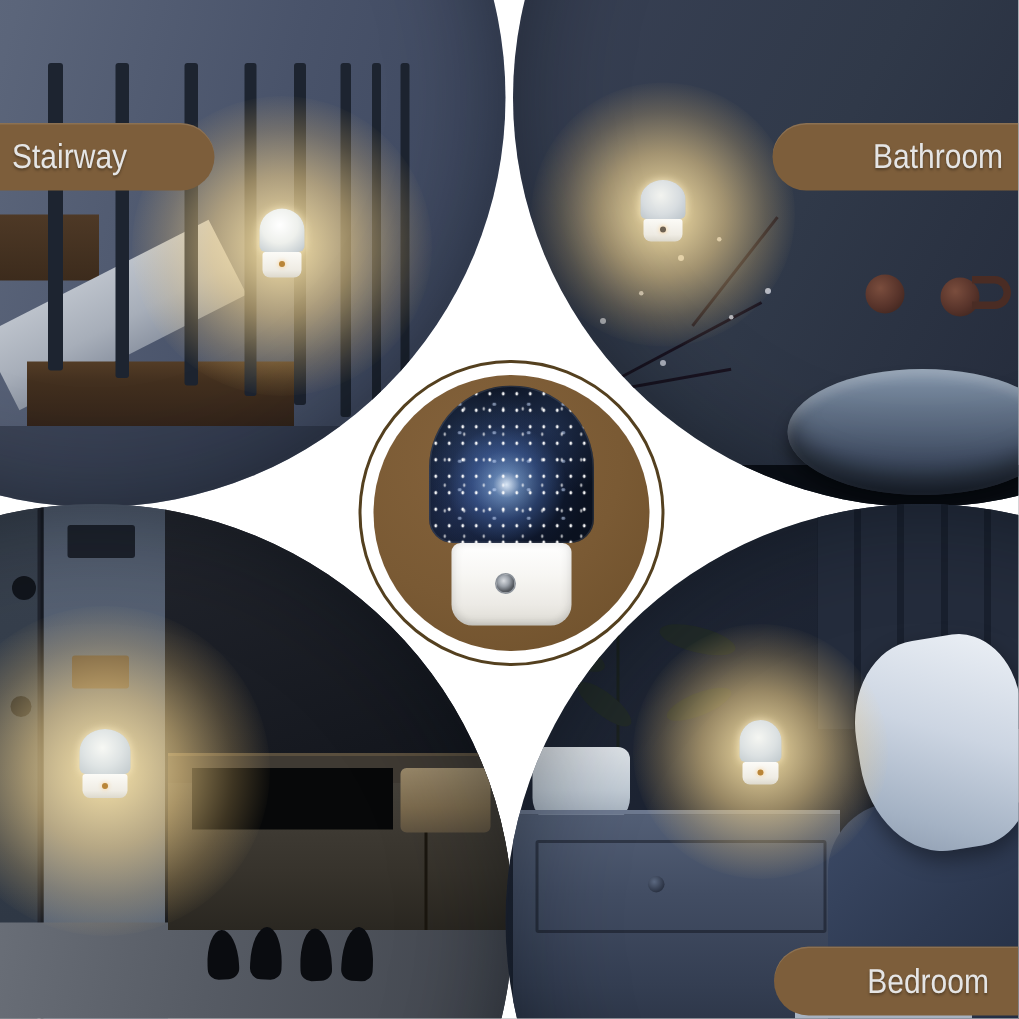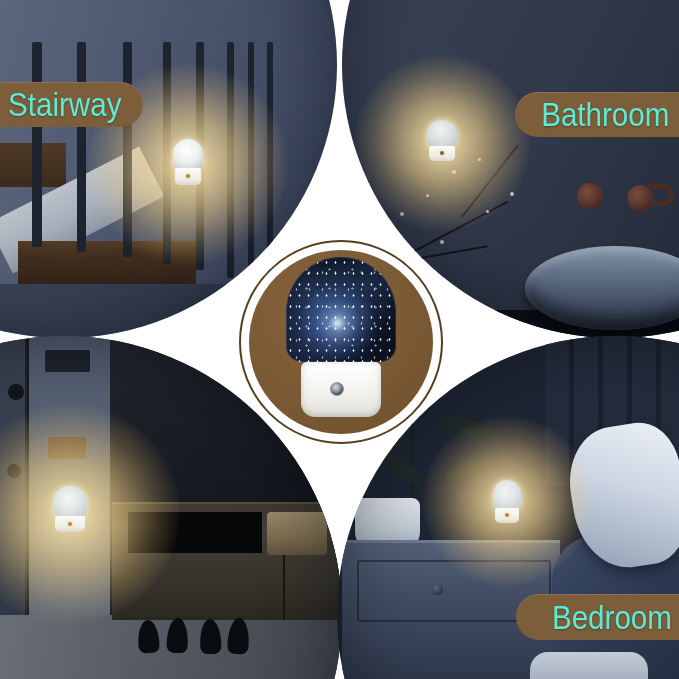--- a/index.html
+++ b/index.html
@@ -10,22 +10,22 @@
   .title{position:absolute;left:0;top:0;width:679px;height:57px;line-height:58px;text-align:center;
          color:#fdfdfb;font-weight:bold;font-size:50px;letter-spacing:-1px;
          transform:scaleX(0.88);transform-origin:center;white-space:nowrap;
          text-shadow:0 1px 2px rgba(0,0,0,0.25);}
   
   .photo{position:absolute;border-radius:50%;overflow:hidden;z-index:1;}
   .photo::after{content:"";position:absolute;inset:0;border-radius:50%;
                 box-shadow:inset 0 0 70px rgba(5,8,14,0.45);pointer-events:none;}
   .abs{position:absolute;}
   
-  .pill{position:absolute;z-index:6;background:#7d5e3b;color:#5eead4;
-        font-size:34px;line-height:46px;white-space:nowrap;
+  .pill{position:absolute;z-index:6;background:#7d5e3b;color:#e5e5e5;
+        font-size:23px;line-height:46px;white-space:nowrap;
         box-shadow:inset 0 1px 0 rgba(255,255,255,0.12);}
   .pill span{display:inline-block;transform:scaleX(0.87);text-shadow:0 1px 2px rgba(0,0,0,0.35);}
   .pill-left{border-radius:0 23px 23px 0;}
   .pill-left span{transform-origin:left center;}
   .pill-right{border-radius:23px 0 0 23px;text-align:right;}
   .pill-right span{transform-origin:right center;}
   
   .medallion{position:absolute;left:239px;top:240px;width:204px;height:204px;z-index:7;}
   .ring{position:absolute;inset:0;border-radius:50%;background:#ffffff;
         border:2px solid #54401f;box-sizing:border-box;}
@@ -196,24 +196,24 @@
            background:radial-gradient(circle at 45% 42%,#f5f6f2 0%,#dce1e2 55%,#bfc8cc 100%);"></div>
       <div class="nl-base" style="left:2px;top:28px;width:24px;height:15px;"></div>
       <div class="nl-dot" style="left:12px;top:33px;width:4px;height:4px;"></div>
     </div>
   </div>
 
 
   <div class="pill pill-left" style="left:0;top:82px;width:143px;height:45px;line-height:45px;padding-left:8px;box-sizing:border-box;">
     <span>Stairway</span>
   </div>
-  <div class="pill pill-right" style="left:515px;top:82px;width:164px;height:45px;line-height:45px;padding-right:10px;box-sizing:border-box;margin-top:10px;">
+  <div class="pill pill-right" style="left:515px;top:82px;width:164px;height:45px;line-height:45px;padding-right:10px;box-sizing:border-box;">
     <span>Bathroom</span>
   </div>
-  <div class="pill pill-right" style="left:516px;top:594px;width:163px;height:46px;padding-right:7px;box-sizing:border-box;">
+  <div class="pill pill-right" style="left:516px;top:631px;width:163px;height:46px;padding-right:20px;box-sizing:border-box;">
     <span>Bedroom</span>
   </div>
 
   <div class="medallion">
     <div class="ring"></div>
     <div class="disc"></div>
     <div class="galaxy"></div>
     <div class="pbase"></div>
     <div class="sensor"></div>
   </div>

